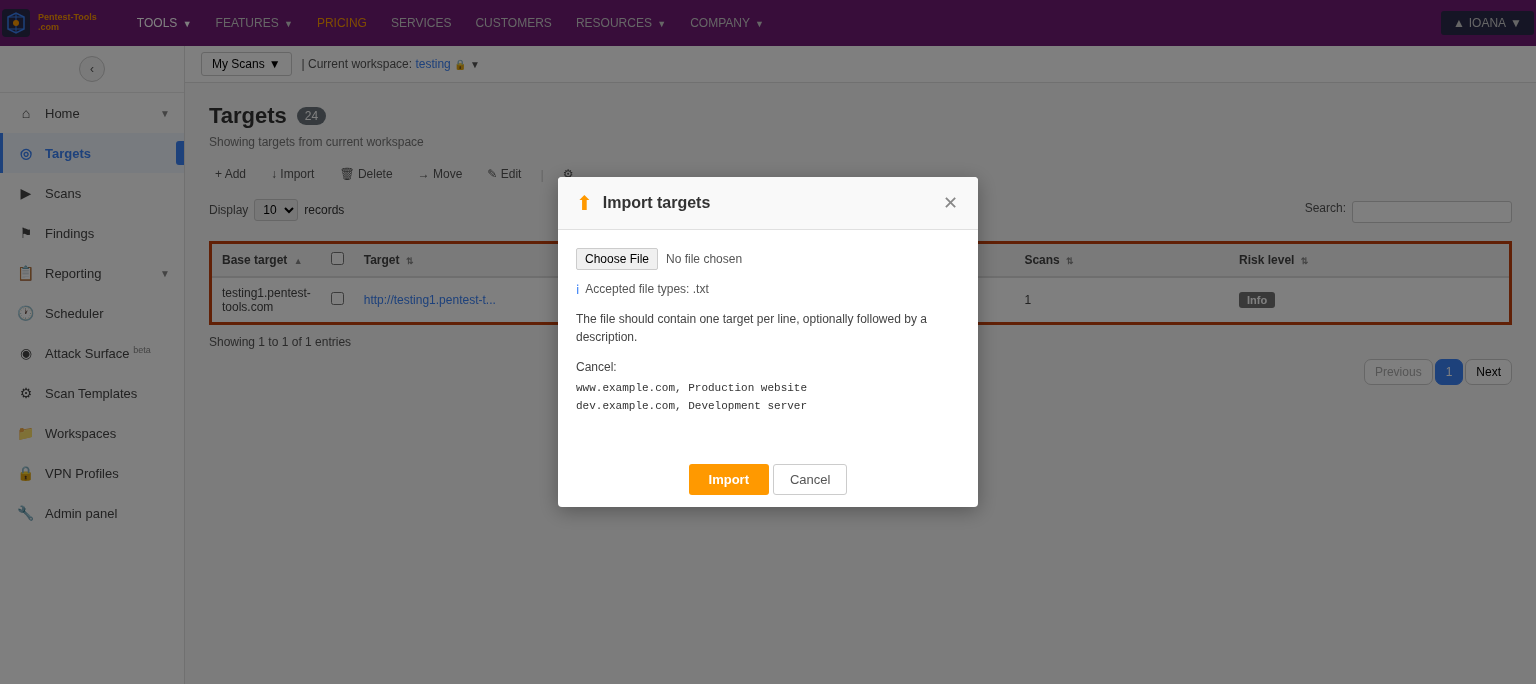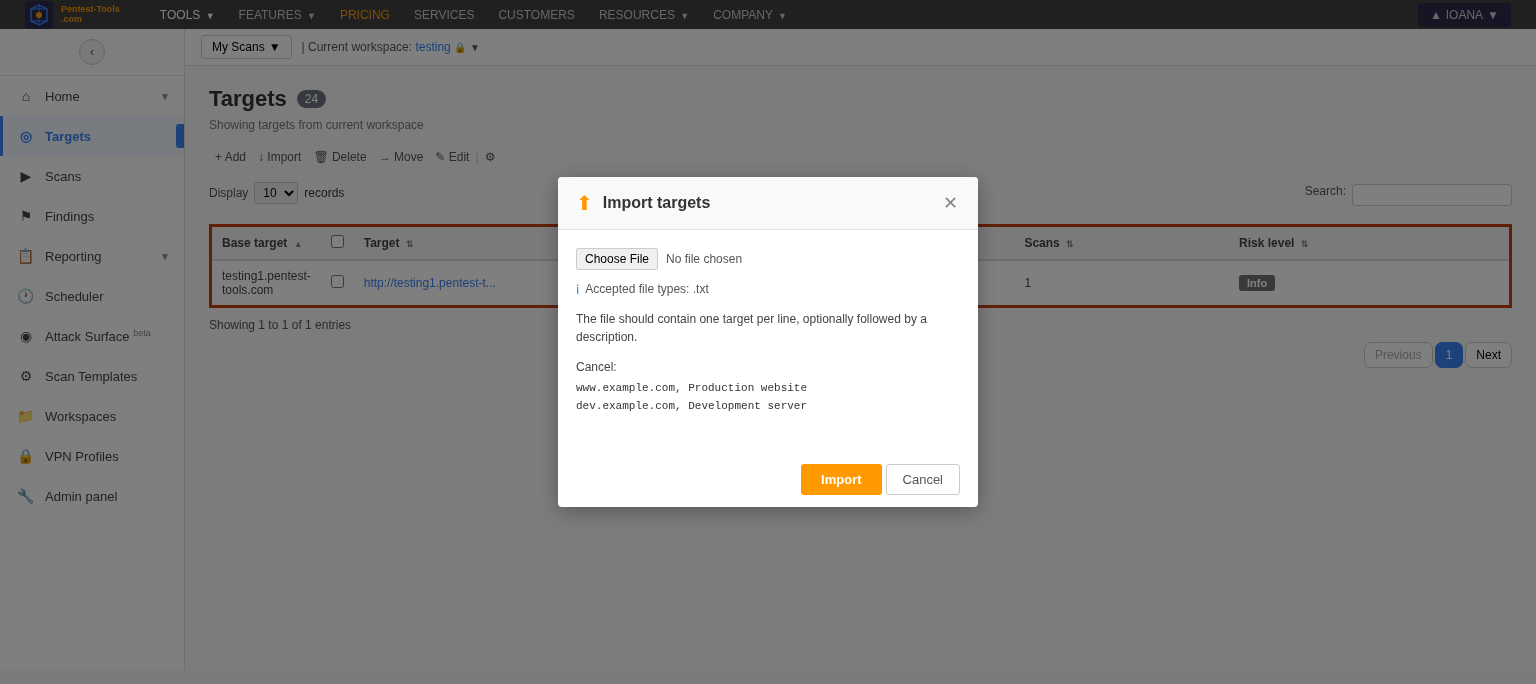--- a/index.html
+++ b/index.html
@@ -1,24 +1,24 @@
 <!DOCTYPE html>
 <html><head>
   <meta charset="utf-8">
   <style>
     * { box-sizing: border-box; margin: 0; padding: 0; }
     body { font-family: Arial, sans-serif; font-size: 13px; background: #f5f5f5; color: #333; }
 
     
     .top-nav {
-      background: #404040;
-      display: flex;
-      align-items: center;
-      height: 29px;
-      padding: 0 25px;
+      background: #701a75;
+      display: flex;
+      align-items: center;
+      height: 46px;
+      padding: 0 2px;
       position: relative;
       z-index: 100;
     }
     .top-nav .logo {
       display: flex;
       align-items: center;
       margin-right: 30px;
     }
     .top-nav .logo-icon {
       width: 28px;
@@ -392,21 +392,21 @@
       font-family: 'Courier New', monospace;
       font-size: 11px;
       color: #333;
       background: none;
       line-height: 1.6;
       margin-bottom: 18px;
     }
     .modal-footer {
       padding: 12px 18px;
       display: flex;
-      justify-content: flex-end;
+      justify-content: center;
       gap: 4px;
       border-top: 0;
     }
     .btn-import {
       background: #f90;
       color: #fff;
       border: none;
       padding: 7px 20px;
       border-radius: 3px;
       font-size: 13px;
@@ -416,21 +416,21 @@
     .btn-cancel {
       background: #fff;
       color: #555;
       border: 1px solid #ccc;
       padding: 7px 16px;
       border-radius: 3px;
       font-size: 13px;
       cursor: pointer;
     }
 
-    .toolbar-section { display: flex; align-items: center; gap: 0; }
+    .toolbar-section { display: flex; align-items: center; gap: 13px; }
     .display-and-search {
       display: flex;
       justify-content: space-between;
       align-items: center;
       margin-bottom: 8px;
     }
   </style>
 </head>
 <body>
 

